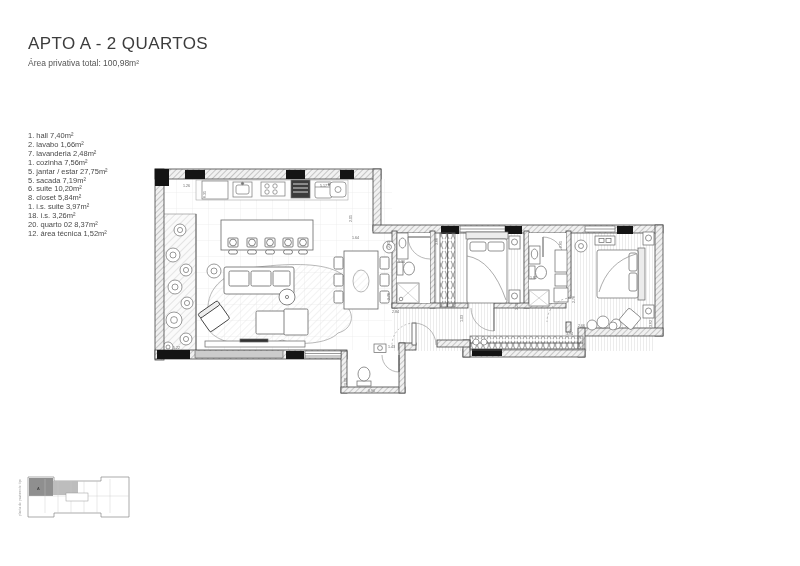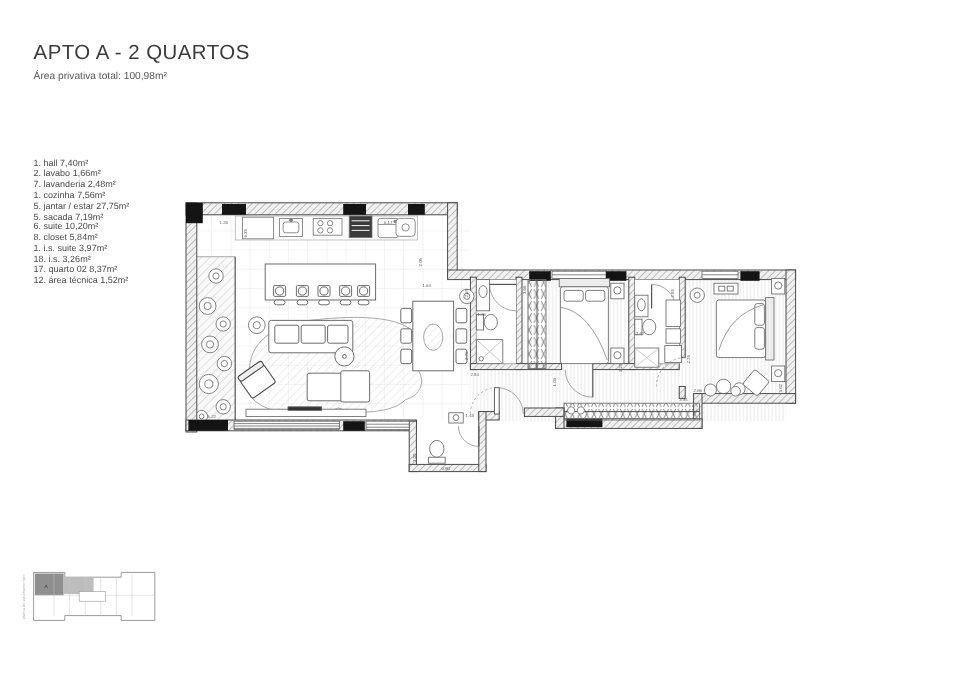--- a/index.html
+++ b/index.html
@@ -29,21 +29,21 @@
   <div>1. hall  7,40m²</div>
   <div>2. lavabo  1,66m²</div>
   <div>7. lavanderia  2,48m²</div>
   <div>1. cozinha 7,56m²</div>
   <div>5. jantar / estar  27,75m²</div>
   <div>5. sacada  7,19m²</div>
   <div>6. suite  10,20m²</div>
   <div>8. closet  5,84m²</div>
   <div>1. i.s. suite  3,97m²</div>
   <div>18. i.s.  3,26m²</div>
-  <div>17. quarto 02  8,37m²</div>
+  <div>20. quarto 02  8,37m²</div>
   <div>12. área técnica 1,52m²</div>
 </div>
 
 <svg width="800" height="566" viewBox="0 0 800 566">
   <defs>
     <pattern id="hw" patternUnits="userSpaceOnUse" width="4" height="4" patternTransform="rotate(45)">
       <rect width="4" height="4" fill="#f1f1f1"></rect>
         <line x1="0" y1="0" x2="0" y2="4" stroke="#9a9a9a" stroke-width="1"></line>
     </pattern>
     <pattern id="hb" patternUnits="userSpaceOnUse" width="5" height="5" patternTransform="rotate(45)">

